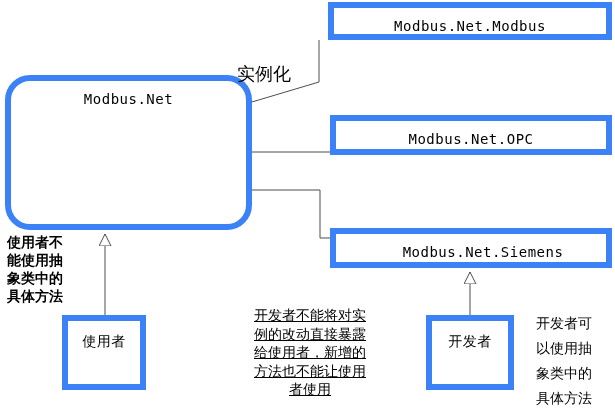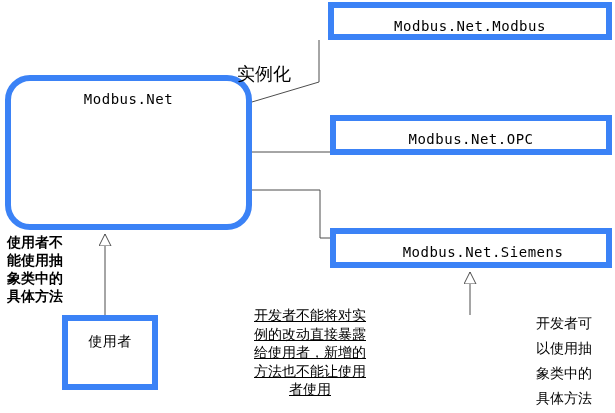--- a/index.html
+++ b/index.html
@@ -88,24 +88,27 @@
   </div>
 
   <div class="uml-box" style="left:330px; top:115px; width:282px; height:40px;">
     <span class="box-label">Modbus.Net.OPC</span>
   </div>
 
   <div class="uml-box" style="left:330px; top:228px; width:282px; height:40px;padding-left:24px;">
     <span class="box-label">Modbus.Net.Siemens</span>
   </div>
 
-  <div class="uml-box cjk-label" style="left:62px; top:315px; width:96px; height:75px;">
+  <div class="uml-box cjk-label" style="left:62px; top:315px; width:84px; height:75px;">
     <span class="box-label">使用者</span>
   </div>
 
+  <div class="uml-box cjk-label" style="left:426px; top:315px; width:88px; height:75px;">
+    <span class="box-label">开发者</span>
+  </div>
 
   <div class="edge-label" style="left:237px; top:62px;">实例化</div>
 
   <div class="note" style="left:7px; top:233px; width:64px;font-weight:bold;">使用者不
 能使用抽
 象类中的
 具体方法</div>
 
   <div class="note" style="left:243px; top:306px; width:134px; text-align:center; line-height:18.5px;text-decoration:underline;">开发者不能将对实
 例的改动直接暴露

